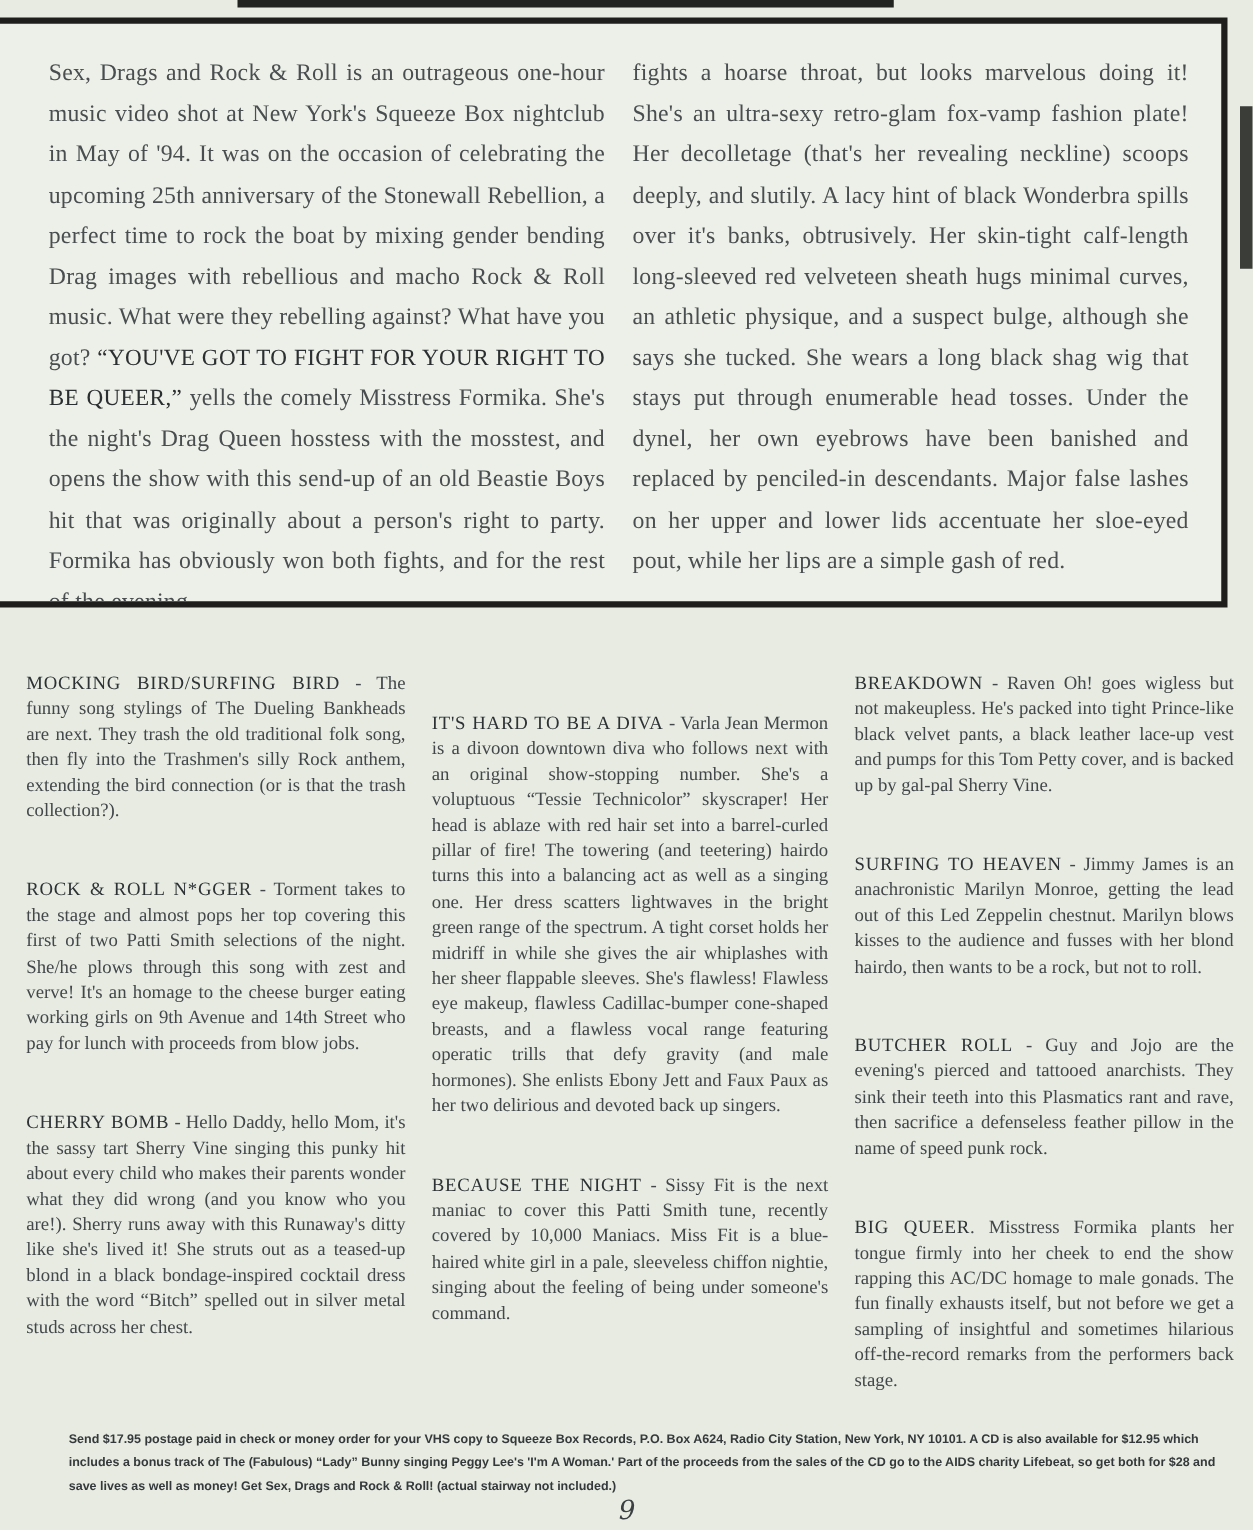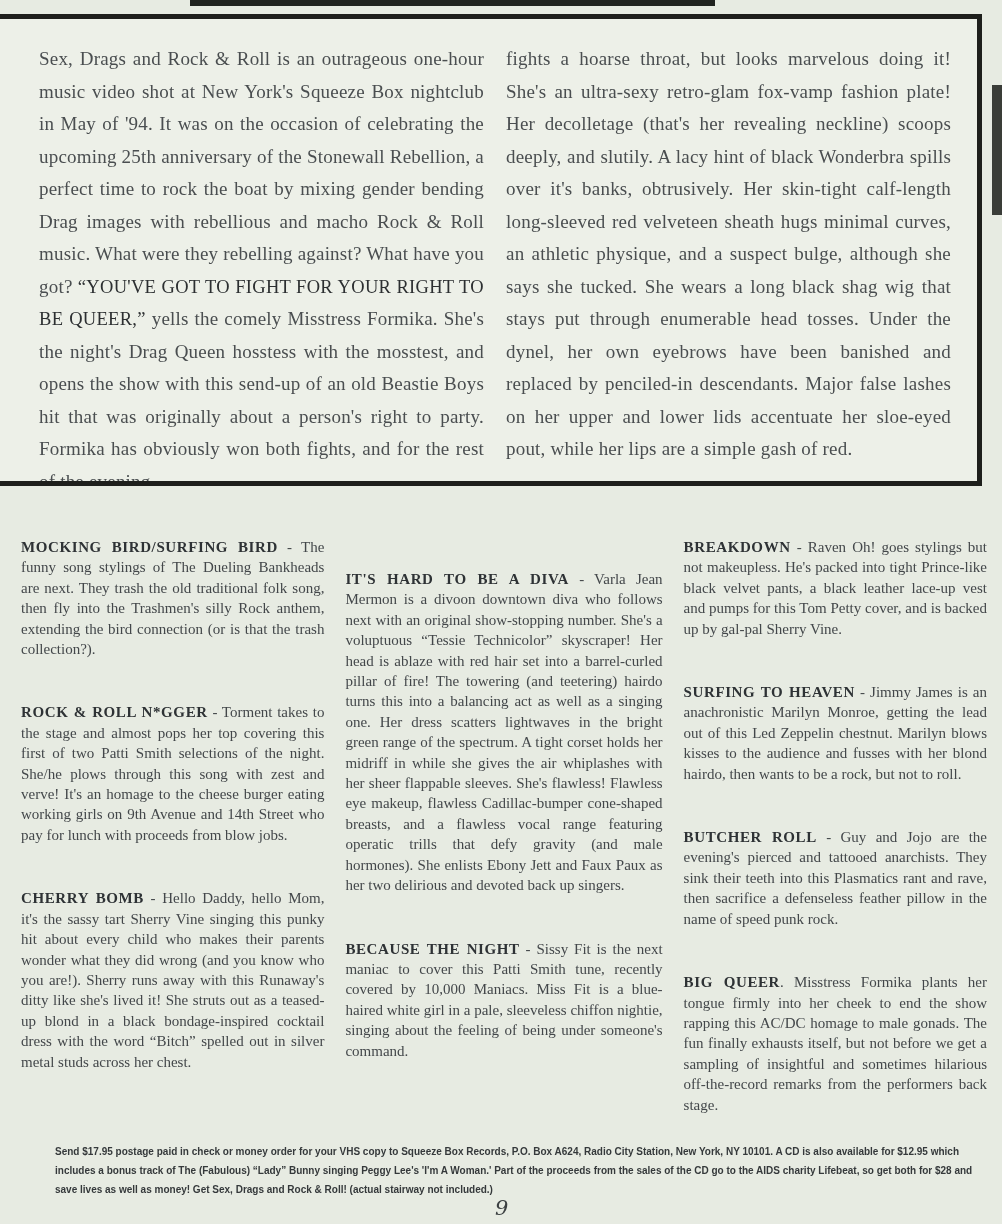--- a/index.html
+++ b/index.html
@@ -48,21 +48,21 @@
   }
   .song-col{width:308px;}
   .song-col.mid{width:322px;margin-top:32px;}
   .entry{
     font-size:15px;line-height:20.4px;
     text-align:justify;
     color:#43474a;
     margin-bottom:43px;
   }
   .entry-title{
-    font-weight:bold;color:#2e3235;
+    font-weight:normal;color:#2e3235;
     letter-spacing:0.6px;
   }
   
   .footer{
     position:absolute;top:1143px;left:55px;width:930px;
     font-family:"Liberation Sans", sans-serif;
     font-weight:bold;
     font-size:10px;line-height:18.8px;
     color:#35393b;
     text-align:left;
@@ -91,21 +91,21 @@
   <div class="song-col">
     <div class="entry"><span class="entry-title">MOCKING BIRD/SURFING BIRD</span><span> - </span><span>The funny song stylings of The Dueling Bankheads are next. They trash the old traditional folk song, then fly into the Trashmen's silly Rock anthem, extending the bird connection (or is that the trash collection?).</span></div>
     <div class="entry"><span class="entry-title">ROCK &amp; ROLL N*GGER</span><span> - </span><span>Torment takes to the stage and almost pops her top covering this first of two Patti Smith selections of the night. She/he plows through this song with zest and verve! It's an homage to the cheese burger eating working girls on 9th Avenue and 14th Street who pay for lunch with proceeds from blow jobs.</span></div>
     <div class="entry"><span class="entry-title">CHERRY BOMB</span><span> - </span><span>Hello Daddy, hello Mom, it's the sassy tart Sherry Vine singing this punky hit about every child who makes their parents wonder what they did wrong (and you know who you are!). Sherry runs away with this Runaway's ditty like she's lived it! She struts out as a teased-up blond in a black bondage-inspired cocktail dress with the word “Bitch” spelled out in silver metal studs across her chest.</span></div>
   </div>
   <div class="song-col mid">
     <div class="entry"><span class="entry-title">IT'S HARD TO BE A DIVA</span><span> - </span><span>Varla Jean Mermon is a divoon downtown diva who follows next with an original show-stopping number. She's a voluptuous “Tessie Technicolor” skyscraper! Her head is ablaze with red hair set into a barrel-curled pillar of fire! The towering (and teetering) hairdo turns this into a balancing act as well as a singing one. Her dress scatters lightwaves in the bright green range of the spectrum. A tight corset holds her midriff in while she gives the air whiplashes with her sheer flappable sleeves. She's flawless! Flawless eye makeup, flawless Cadillac-bumper cone-shaped breasts, and a flawless vocal range featuring operatic trills that defy gravity (and male hormones). She enlists Ebony Jett and Faux Paux as her two delirious and devoted back up singers.</span></div>
     <div class="entry"><span class="entry-title">BECAUSE THE NIGHT</span><span> - </span><span>Sissy Fit is the next maniac to cover this Patti Smith tune, recently covered by 10,000 Maniacs. Miss Fit is a blue-haired white girl in a pale, sleeveless chiffon nightie, singing about the feeling of being under someone's command.</span></div>
   </div>
   <div class="song-col">
-    <div class="entry"><span class="entry-title">BREAKDOWN</span><span> - </span><span>Raven Oh! goes stylings but not makeupless. He's packed into tight Prince-like black velvet pants, a black leather lace-up vest and pumps for this Tom Petty cover, and is backed up by gal-pal Sherry Vine.</span></div>
+    <div class="entry"><span class="entry-title">BREAKDOWN</span><span> - </span><span>Raven Oh! goes wigless but not makeupless. He's packed into tight Prince-like black velvet pants, a black leather lace-up vest and pumps for this Tom Petty cover, and is backed up by gal-pal Sherry Vine.</span></div>
     <div class="entry"><span class="entry-title">SURFING TO HEAVEN</span><span> - </span><span>Jimmy James is an anachronistic Marilyn Monroe, getting the lead out of this Led Zeppelin chestnut. Marilyn blows kisses to the audience and fusses with her blond hairdo, then wants to be a rock, but not to roll.</span></div>
     <div class="entry"><span class="entry-title">BUTCHER ROLL</span><span> - </span><span>Guy and Jojo are the evening's pierced and tattooed anarchists. They sink their teeth into this Plasmatics rant and rave, then sacrifice a defenseless feather pillow in the name of speed punk rock.</span></div>
     <div class="entry"><span class="entry-title">BIG QUEER</span><span>. </span><span>Misstress Formika plants her tongue firmly into her cheek to end the show rapping this AC/DC homage to male gonads. The fun finally exhausts itself, but not before we get a sampling of insightful and sometimes hilarious off-the-record remarks from the performers back stage.</span></div>
   </div>
 </div>
 
 <div class="footer">Send $17.95 postage paid in check or money order for your VHS copy to Squeeze Box Records, P.O. Box A624, Radio City Station, New York, NY 10101. A CD is also available for $12.95 which includes a bonus track of The (Fabulous) “Lady” Bunny singing Peggy Lee's 'I'm A Woman.' Part of the proceeds from the sales of the CD go to the AIDS charity Lifebeat, so get both for $28 and save lives as well as money! Get Sex, Drags and Rock &amp; Roll! (actual stairway not included.)</div>
 
 <div class="page-number">9</div>
 

